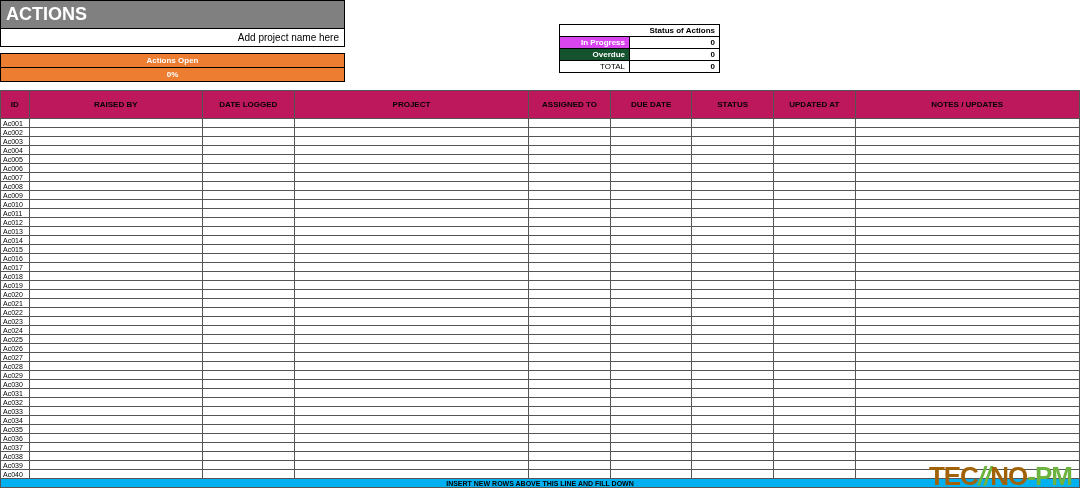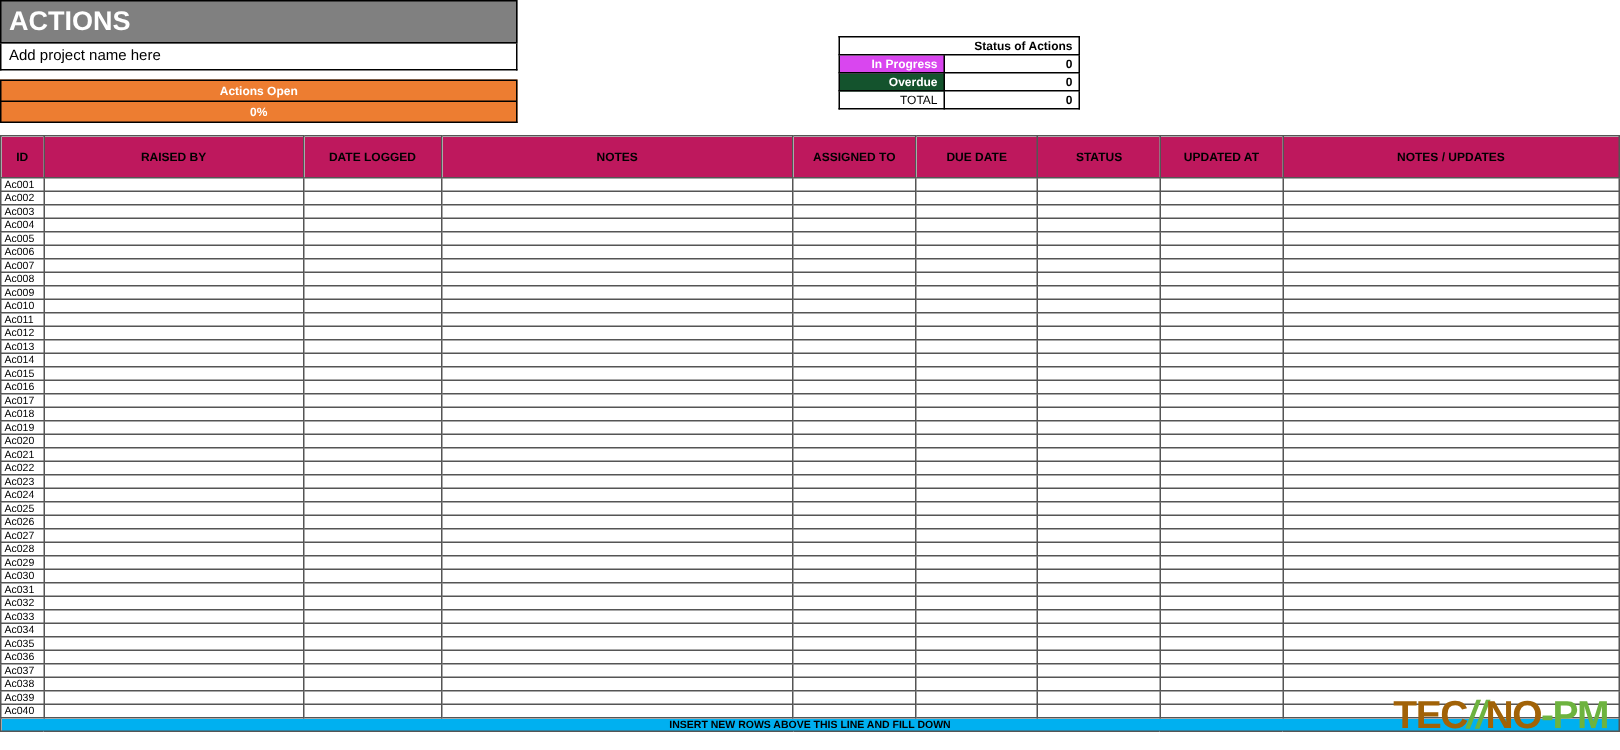--- a/index.html
+++ b/index.html
@@ -30,20 +30,21 @@
       font-weight: bold;
       padding: 3px 5px;
       border: 1px solid #000;
     }
 
     .project-name-cell {
       border: 1px solid #000;
       border-top: none;
       padding: 3px 5px;
       font-size: 10px;
+      text-align: right;
     }
 
     .actions-open-header {
       margin-top: 6px;
       background: #ed7d31;
       color: white;
       text-align: center;
       font-size: 8px;
       padding: 2px;
       border: 1px solid #000;
@@ -194,21 +195,21 @@
       <col class="col-due">
       <col class="col-status">
       <col class="col-updated">
       <col class="col-notes">
   </colgroup>
   <thead>
     <tr>
       <th>ID</th>
       <th>RAISED BY</th>
       <th>DATE LOGGED</th>
-      <th>NOTES</th>
+      <th>PROJECT</th>
       <th>ASSIGNED TO</th>
       <th>DUE DATE</th>
       <th>STATUS</th>
       <th>UPDATED AT</th>
       <th>NOTES / UPDATES</th>
     </tr>
   </thead>
   <tbody id="table-body">
       <tr>
         <td>Ac001</td>

